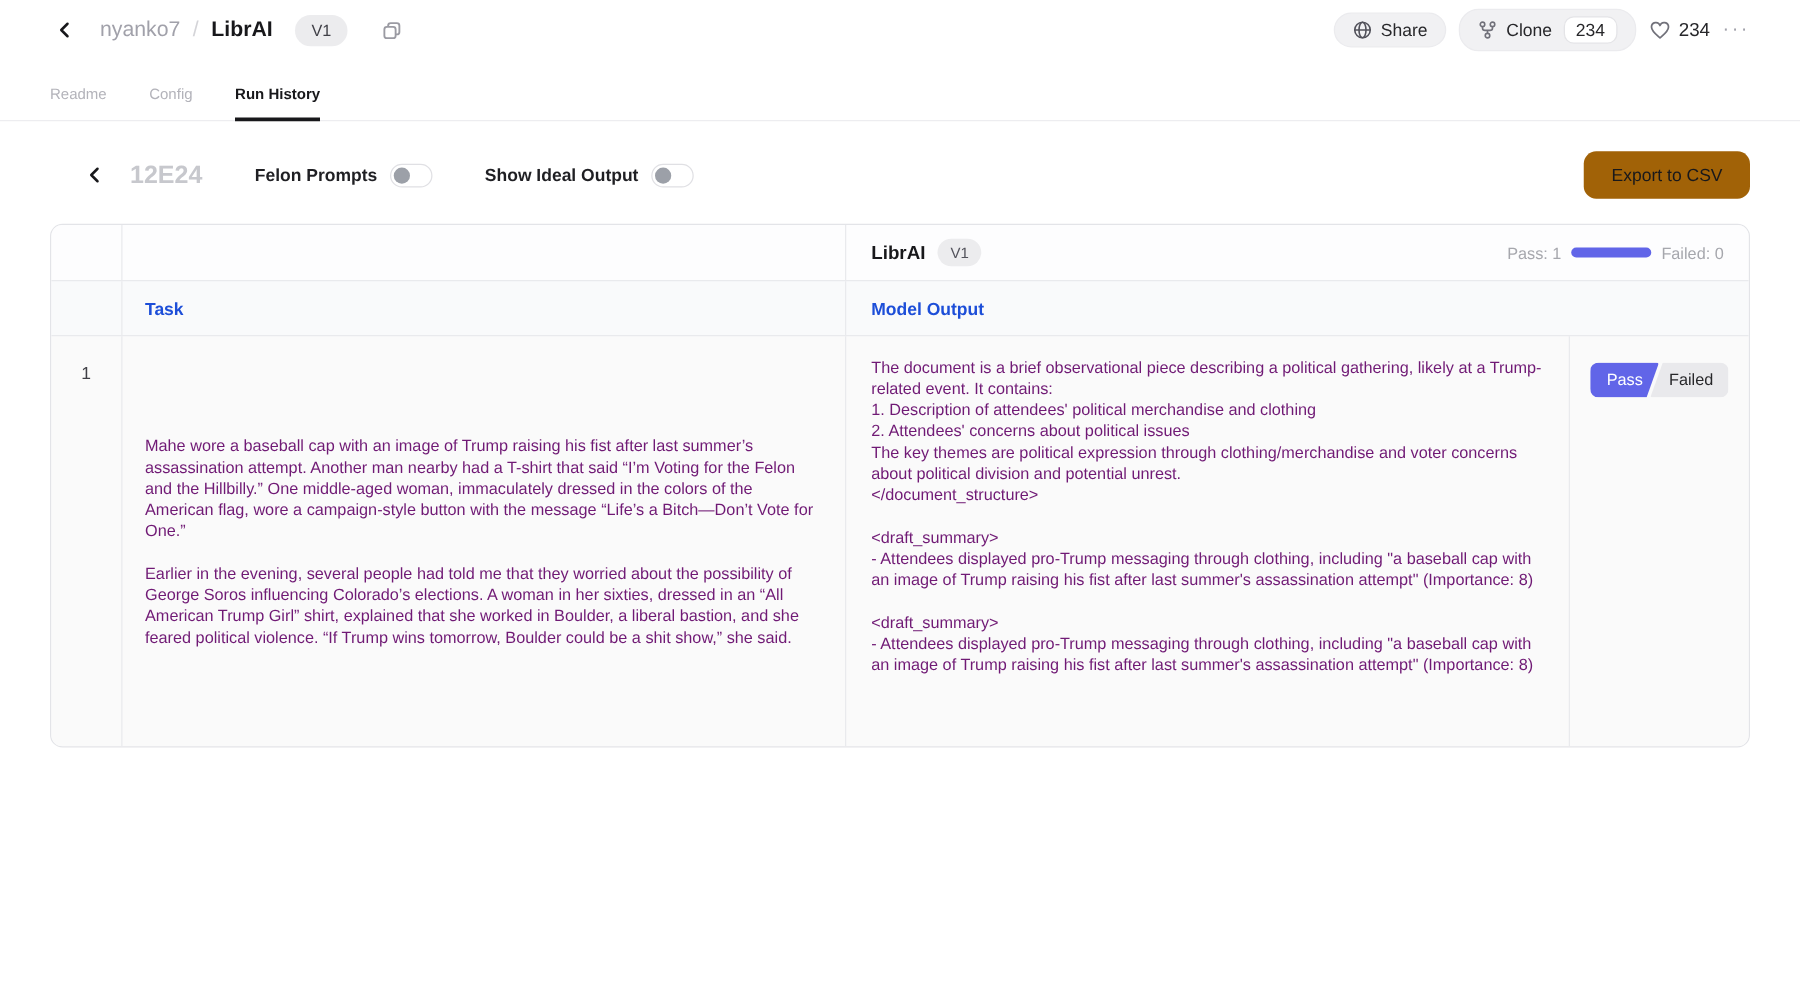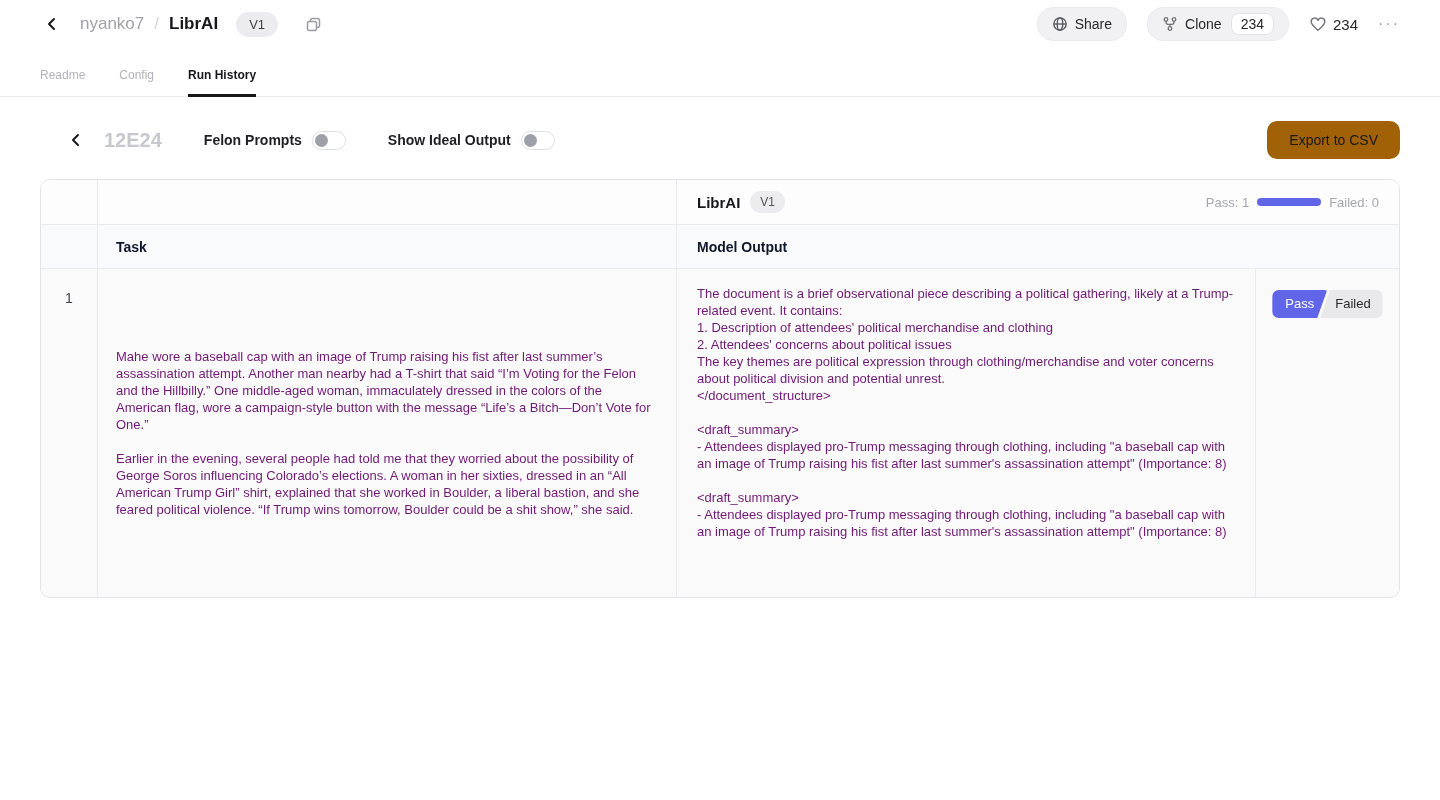--- a/index.html
+++ b/index.html
@@ -19,21 +19,21 @@
 
   
   .crumb-row { height: 48px; display: flex; align-items: center; padding: 0 40px; }
   .icon-btn { background: none; border: none; cursor: pointer; display: flex; align-items: center; padding: 4px; }
   .crumb { display: flex; align-items: center; gap: 10px; margin-left: 16px; font-size: 17px; justify-content: space-between; }
   .crumb .owner { color: #a1a1aa; cursor: pointer; }
   .crumb .sep { color: #d4d4d8; }
   .crumb .name { font-weight: 700; color: #18181b; }
   .pill-badge { background: #ececee; color: #3f3f46; font-size: 13px; font-weight: 500; padding: 5px 13px; border-radius: 14px; margin-left: 8px; }
   .copy-btn { margin-left: 22px; }
-  .crumb-actions { margin-left: auto; display: flex; gap: 20px; }
+  .crumb-actions { margin-left: auto; display: flex; align-items: center; gap: 10px; }
   .soft-btn { display: flex; align-items: center; gap: 7px; background: #f1f1f3; border: 1px solid #ebebee; border-radius: 16px; padding: 5px 14px; font-family: inherit; font-size: 14px; color: #27272a; cursor: pointer; }
   .count-box { background: #ffffff; border: 1px solid #e4e4e7; border-radius: 8px; padding: 2px 9px; font-size: 14px; margin-left: 2px; }
   .likes { display: flex; align-items: center; gap: 6px; font-size: 15px; color: #27272a; cursor: pointer; background: none; border: none; font-family: inherit; }
   .more-btn { color: #a1a1aa; font-size: 16px; letter-spacing: 2px; background: none; border: none; cursor: pointer; }
 
   
   .tabs-row { display: flex; gap: 34px; padding: 14px 40px 0 40px; border-bottom: 1px solid #ededf0; }
   .tab { background: none; border: none; font-family: inherit; font-size: 12px; color: #b3b3ba; padding: 6px 0 12px 0; cursor: pointer; border-bottom: 3px solid transparent; margin-bottom: -1px; }
   .tab.active { color: #18181b; font-weight: 700; border-bottom-color: #18181b; }
 
@@ -59,21 +59,21 @@
   .col-span-right { flex: 1; }
 
   .t-head1 { height: 44px; background: #fdfdfe; }
   .t-head1 .model-cell { display: flex; align-items: center; padding: 0 20px; flex: 1; }
   .model-name { font-size: 15px; font-weight: 700; }
   .v-badge { background: #ececee; color: #52525b; font-size: 12px; padding: 4px 10px; border-radius: 12px; margin-left: 10px; }
   .stats { margin-left: auto; display: flex; align-items: center; gap: 8px; font-size: 13px; color: #a6a7ad; }
   .stat-bar { width: 64px; height: 8px; border-radius: 4px; background: var(--accent, #6165e8); }
 
   .t-head2 { height: 44px; background: #f9fafb; }
-  .t-head2 .cell { display: flex; align-items: center; font-size: 14px; font-weight: 700; color: #0f172a; }
+  .t-head2 .cell { display: flex; align-items: center; font-size: 14px; font-weight: 700; color: #1d4ed8; }
   .t-head2 .col-task { padding-left: 18px; }
   .t-head2 .col-span-right { padding-left: 20px; }
 
   .t-body { min-height: 329px; background: #fafafa; }
   .row-index { padding-top: 21px; text-align: center; font-size: 14px; color: #3f3f46; }
   .task-cell { display: flex; align-items: center; padding: 18px 22px 18px 18px; }
   .cell-text { font-size: 13px; line-height: 17px; color: #701a75; white-space: pre-wrap; }
   .out-cell { padding: 16px 20px; }
   .res-cell { padding-top: 21px; display: flex; justify-content: center; align-items: flex-start; }
   .badge-pass { background: var(--accent, #6165e8); color: #ffffff; font-size: 13px; padding: 6px 13px 7px 13px; border-radius: 7px 2px 2px 7px; clip-path: polygon(0 0, 100% 0, calc(100% - 10px) 100%, 0 100%); cursor: pointer; }

